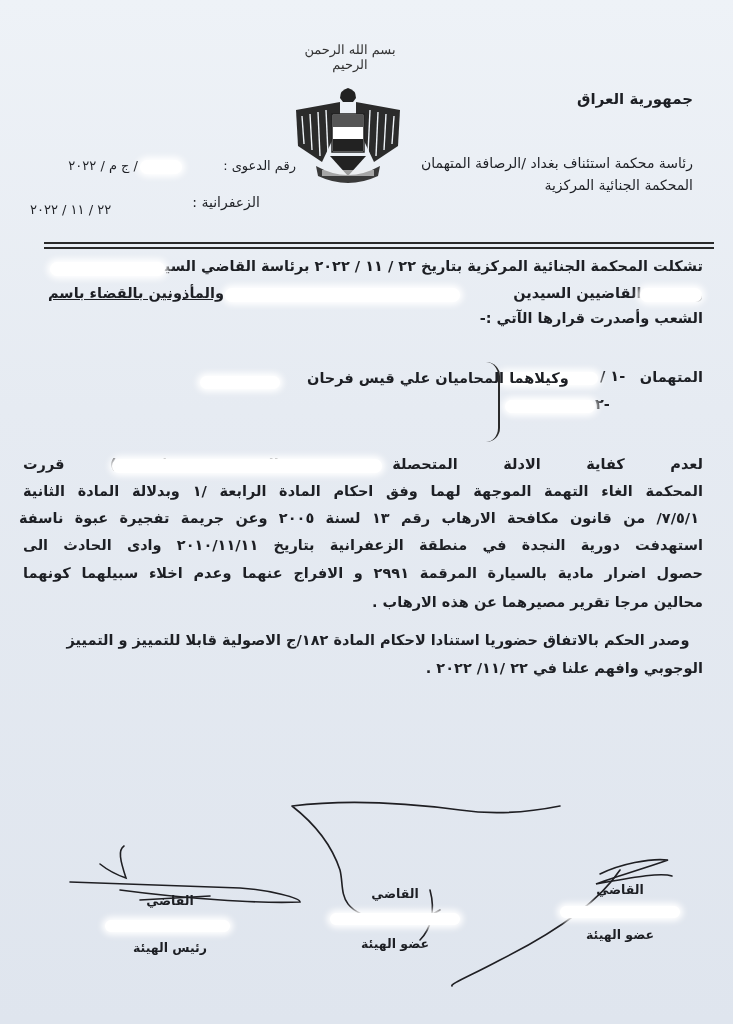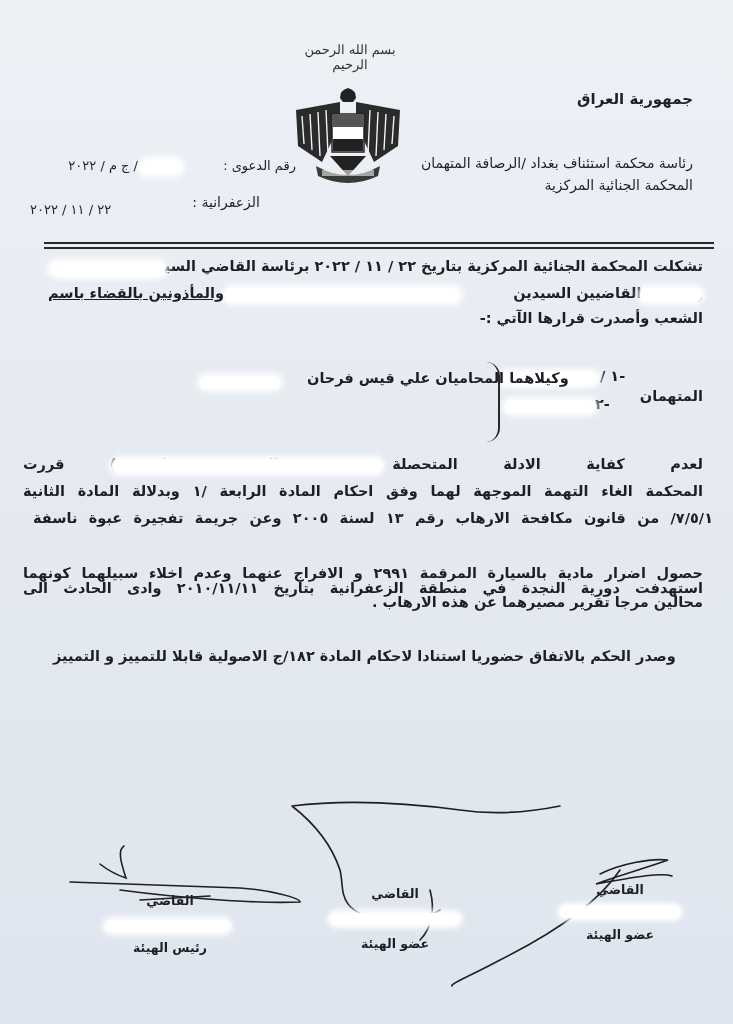--- a/index.html
+++ b/index.html
@@ -76,38 +76,39 @@
   <div class="abs rtl body-text line" style="right:30px; top:258px; text-align:right;">تشكلت المحكمة الجنائية المركزية  بتاريخ ٢٢ / ١١ / ٢٠٢٢ برئاسة القاضي السيد</div>
   <div class="redact" style="left:50px; top:262px; width:115px; height:14px;"></div>
 
   <div class="abs rtl body-text line" style="right:30px; top:285px; text-align:right;">وعضوية القاضيين السيدين</div>
   <div class="redact" style="left:640px; top:288px; width:62px; height:14px;"></div>
   <div class="redact" style="left:225px; top:288px; width:235px; height:14px;"></div>
   <div class="abs rtl body-text line" style="left:44px; top:285px; width:180px; text-align:right;text-decoration:underline;">والمأذونين بالقضاء باسم</div>
 
   <div class="abs rtl body-text line" style="right:30px; top:310px; text-align:right;">الشعب وأصدرت قرارها الآتي :-</div>
 
-  <div class="abs rtl body-text" style="right:30px; top:388px;">المتهمان</div>
+  <div class="abs rtl body-text" style="right:30px; top:369px;">المتهمان</div>
   <div class="abs rtl body-text" style="left:600px; top:368px;">/ ١-</div>
   <div class="redact" style="left:500px; top:372px; width:98px; height:13px;"></div>
   <div class="abs rtl body-text" style="left:595px; top:396px;">٢-</div>
   <div class="redact" style="left:505px; top:400px; width:90px; height:13px;"></div>
   <div class="abs" style="left:484px; top:362px; width:14px; height:80px; border-right:2px solid #2a2a2a; border-radius:0 14px 14px 0;"></div>
   <div class="abs rtl body-text line" style="left:287px; top:370px; text-align:right;margin-left:20px;">وكيلاهما المحاميان علي قيس فرحان</div>
   <div class="redact" style="left:200px; top:376px; width:80px; height:13px;"></div>
 
   <div class="abs rtl body-text line" style="right:30px; top:456px; width:680px; text-align-last:justify; text-align:justify;">لعدم كفاية الادلة المتحصلة ضد المتهمين (                                    ) قررت</div>
   <div class="redact" style="left:112px; top:459px; width:270px; height:14px;"></div>
   <div class="abs rtl body-text line" style="right:30px; top:483px; width:680px; text-align:justify; text-align-last:justify;">المحكمة الغاء التهمة الموجهة لهما وفق احكام المادة الرابعة /١ وبدلالة المادة الثانية</div>
-  <div class="abs rtl body-text line" style="right:20px; top:510px; width:680px; text-align:justify; text-align-last:justify;margin-left:16px;">٧/٥/١/ من قانون مكافحة الارهاب رقم ١٣ لسنة ٢٠٠٥ وعن جريمة تفجيرة عبوة ناسفة</div>
-  <div class="abs rtl body-text line" style="right:30px; top:537px; width:680px; text-align:justify; text-align-last:justify;margin-top:43px;">استهدفت دورية النجدة في منطقة الزعفرانية بتاريخ ٢٠١٠/١١/١١ وادى الحادث الى</div>
+  <div class="abs rtl body-text line" style="right:34px; top:510px; width:680px; text-align:justify; text-align-last:justify;margin-left:16px;">٧/٥/١/ من قانون مكافحة الارهاب رقم ١٣ لسنة ٢٠٠٥ وعن جريمة تفجيرة عبوة ناسفة</div>
+  <div class="abs rtl body-text line" style="right:30px; top:537px; width:680px; text-align:justify; text-align-last:justify;">استهدفت دورية النجدة في منطقة الزعفرانية بتاريخ ٢٠١٠/١١/١١ وادى الحادث الى</div>
   <div class="abs rtl body-text line" style="right:30px; top:565px; width:680px; text-align:justify; text-align-last:justify;">حصول اضرار مادية بالسيارة المرقمة ٢٩٩١ و الافراج عنهما وعدم اخلاء سبيلهما كونهما</div>
   <div class="abs rtl body-text line" style="right:30px; top:594px; text-align:right;">محالين مرجا تقرير مصيرهما عن هذه الارهاب .</div>
 
-  <div class="abs rtl body-text line" style="right:30px; top:632px; width:650px; text-align:left;margin-top:16px;">وصدر الحكم  بالاتفاق حضوريا استنادا لاحكام المادة ١٨٢/ج الاصولية قابلا للتمييز و التمييز</div>
+  <div class="abs rtl body-text line" style="right:30px; top:632px; width:650px; text-align:center;">وصدر الحكم  بالاتفاق حضوريا استنادا لاحكام المادة ١٨٢/ج الاصولية قابلا للتمييز و التمييز</div>
+  <div class="abs rtl body-text line" style="right:30px; top:660px; text-align:right;">الوجوبي  وافهم علنا في ٢٢ /١١/ ٢٠٢٢ .</div>
 
   <svg class="abs" style="left:0; top:780px;" width="733" height="230">
     <g fill="none" stroke="#1f1f23" stroke-width="1.6" stroke-linecap="round">
 
       <path d="M292 26 C340 20 400 22 460 30 C500 36 540 30 560 26 M292 26 C310 40 330 60 340 90 C345 110 335 130 380 140 C410 148 430 136 440 130"></path>
       <path d="M430 110 C436 132 430 150 420 160"></path>
 
       <path d="M70 102 C120 104 180 106 240 108 C270 110 300 118 300 122 C260 124 180 118 120 110"></path>
       <path d="M100 84 C110 92 120 96 126 98 C120 80 118 70 124 66"></path>
       <path d="M140 120 L210 116"></path>

